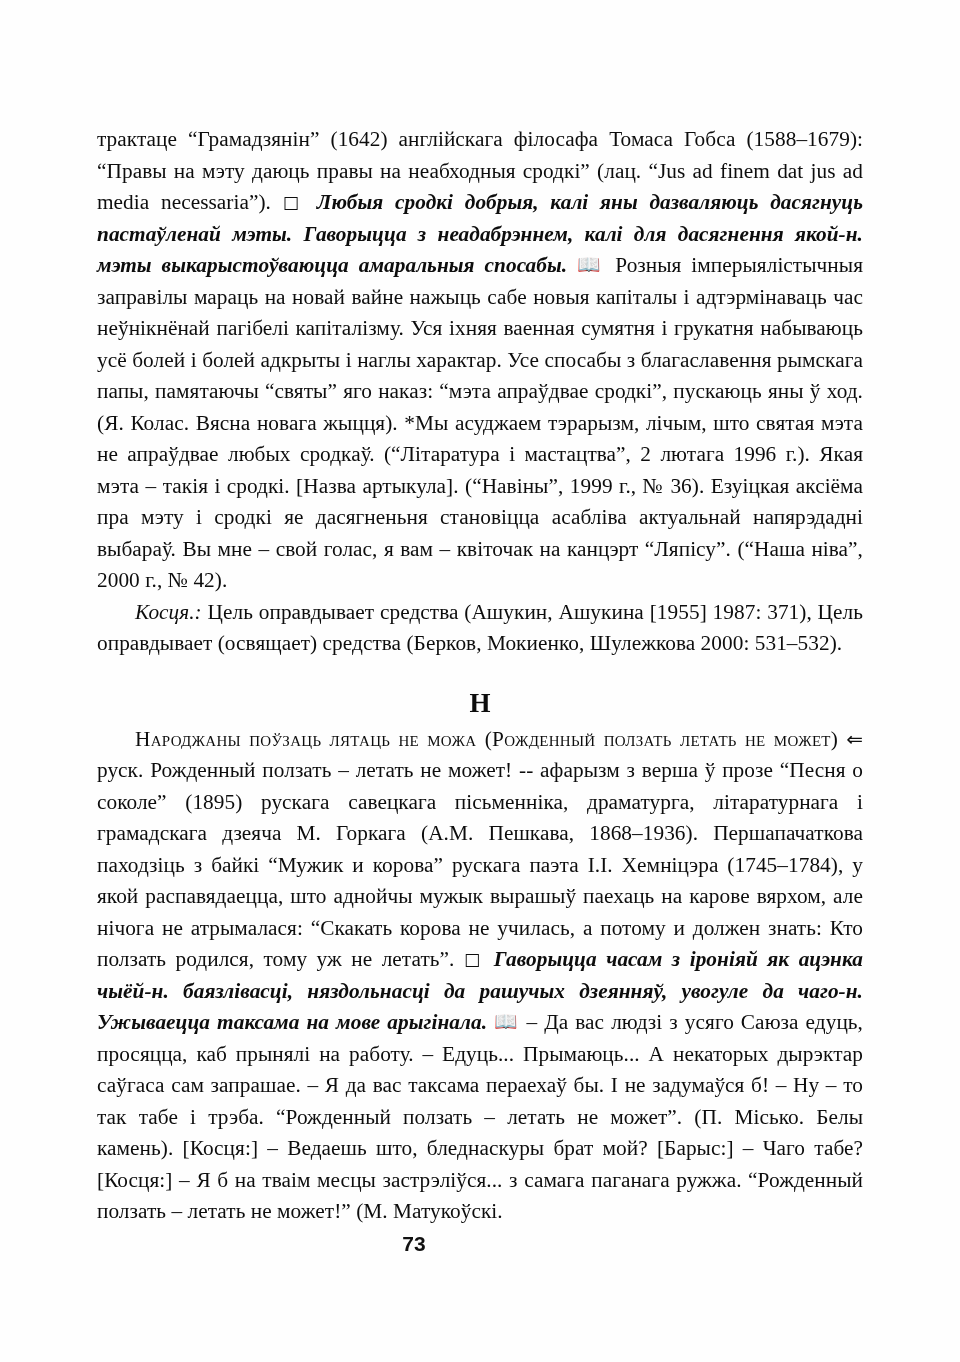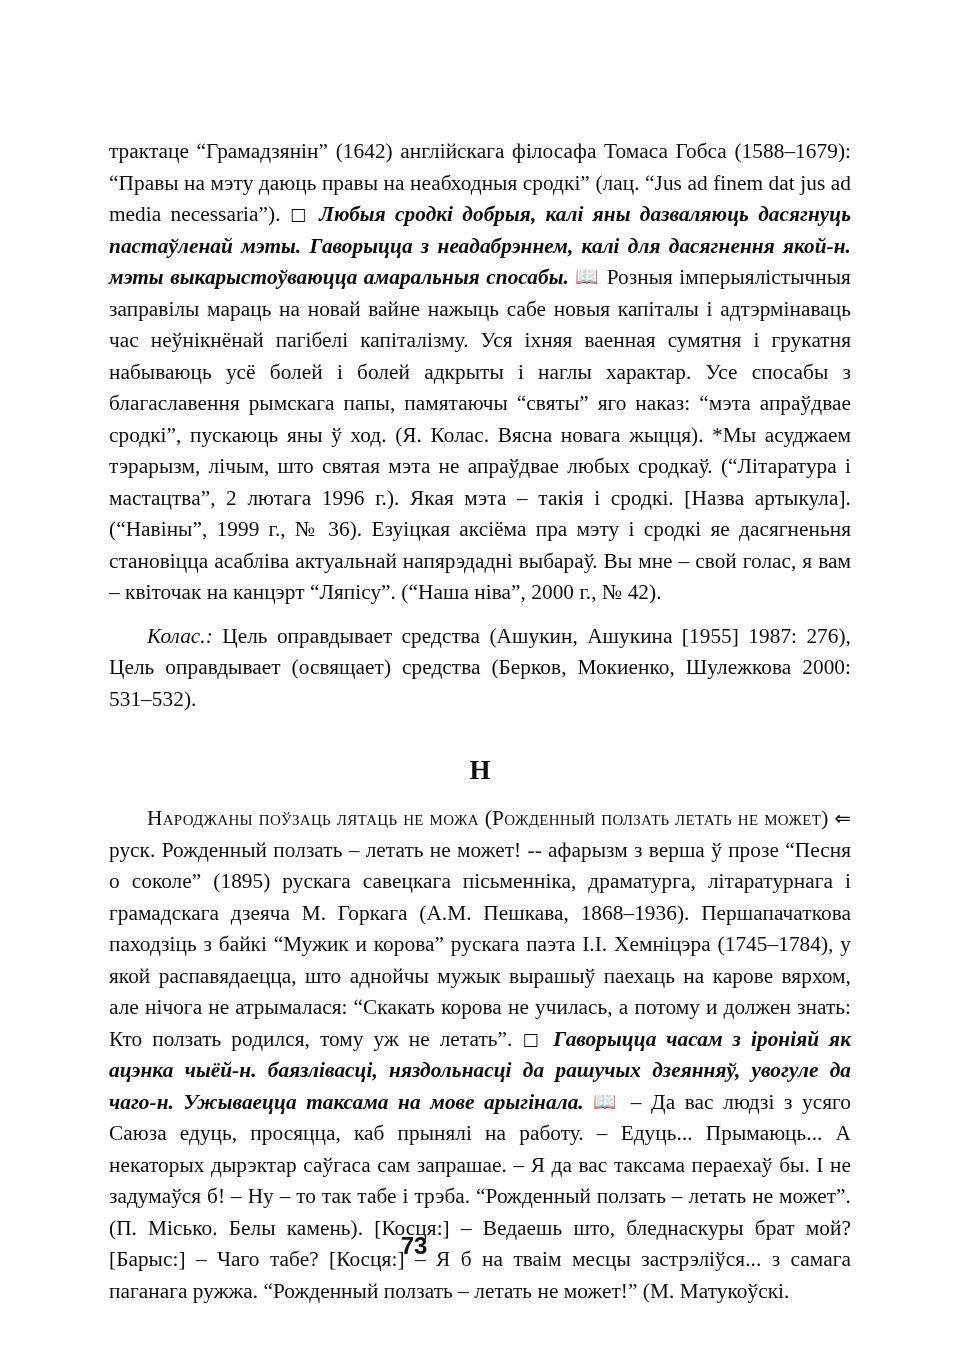--- a/index.html
+++ b/index.html
@@ -22,21 +22,21 @@
     height: 1362px;
     background: #fefefe;
   }
   .text-column {
     position: absolute;
     left: 97px;
     top: 124px;
     width: 766px;
   }
   p.para {
-    margin: 12px;
+    margin: 0;
     font-size: 21.3px;
     line-height: 31.5px;
     text-align: justify;
     text-justify: inter-word;
     hyphens: manual;
     letter-spacing: 0.05px;
   }
   p.para.indent {
     text-indent: 38px;
   }
@@ -84,36 +84,36 @@
   .block-letter {
     position: relative;
     height: 64px;
   }
   .page-number {
     position: absolute;
     left: 0;
     top: 1232px;
     width: 828px;
     text-align: center;
-    font-size: 24px;
+    font-size: 21px;
     font-family: "Liberation Sans", sans-serif;
     font-weight: bold;
     color: #111;
   }
 </style>
 </head>
 <body>
 
 <div class="page">
 
   <div class="text-column">
 
     <p class="para"><span>трактаце “Грамадзянін” (1642) англійскага філосафа Томаса Гобса (1588–1679): “Правы на мэту даюць правы на неабходныя сродкі” (лац. “Jus ad finem dat jus ad media necessaria”). </span><span class="glyph-square">□</span> <span class="bolditalic">Любыя сродкі добрыя, калі яны дазваляюць дасягнуць пастаўленай мэты. Гаворыцца з неадабрэннем, калі для дасягнення якой-н. мэты выкарыстоўваюцца амаральныя спосабы.</span> <span class="glyph-book">📖</span><span> Розныя імперыялістычныя заправілы мараць на новай вайне нажыць сабе новыя капіталы і адтэрмінаваць час неўнікнёнай пагібелі капіталізму. Уся іхняя ваенная сумятня і грукатня набываюць усё болей і болей адкрыты і наглы характар. Усе спосабы з благаславення рымскага папы, памятаючы “святы” яго наказ: “мэта апраўдвае сродкі”, пускаюць яны ў ход. (Я. Колас. Вясна новага жыцця). *Мы асуджаем тэрарызм, лічым, што святая мэта не апраўдвае любых сродкаў. (“Літаратура і мастацтва”, 2 лютага 1996 г.). Якая мэта – такія і сродкі. [Назва артыкула]. (“Навіны”, 1999 г., № 36). Езуіцкая аксіёма пра мэту і сродкі яе дасягненьня становіцца асабліва актуальнай напярэдадні выбараў. Вы мне – свой голас, я вам – квіточак на канцэрт “Ляпісу”. (“Наша ніва”, 2000 г., № 42).</span></p>
 
-    <p class="para indent"><span class="ital">Колас.:</span><span> Цель оправдывает средства (Ашукин, Ашукина [1955] 1987: 276), Цель оправдывает (освящает) средства (Берков, Мокиенко, Шулежкова 2000: 531–532).</span></p>
+    <p class="para indent"><span class="ital">Косця.:</span><span> Цель оправдывает средства (Ашукин, Ашукина [1955] 1987: 371), Цель оправдывает (освящает) средства (Берков, Мокиенко, Шулежкова 2000: 531–532).</span></p>
 
     <div class="block-letter">
       <div class="letter-heading" style="top:28px;">Н</div>
     </div>
 
     <p class="para indent"><span class="smallcaps-head">Народжаны поўзаць лятаць не можа (Рожденный ползать летать не может)</span> <span class="glyph-arrow">⇐</span><span> руск. Рожденный ползать – летать не может! -- афарызм з верша ў прозе “Песня о соколе” (1895) рускага савецкага пісьменніка, драматурга, літаратурнага і грамадскага дзеяча М. Горкага (А.М. Пешкава, 1868–1936). Першапачаткова паходзіць з байкі “Мужик и корова” рускага паэта І.І. Хемніцэра (1745–1784), у якой распавядаецца, што аднойчы мужык вырашыў паехаць на карове вярхом, але нічога не атрымалася: “Скакать корова не училась, а потому и должен знать: Кто ползать родился, тому уж не летать”. </span><span class="glyph-square">□</span> <span class="bolditalic">Гаворыцца часам з іроніяй як ацэнка чыёй-н. баязлівасці, няздольнасці да рашучых дзеянняў, увогуле да чаго-н. Ужываецца таксама на мове арыгінала.</span> <span class="glyph-book">📖</span><span> – Да вас людзі з усяго Саюза едуць, просяцца, каб прынялі на работу. – Едуць... Прымаюць... А некаторых дырэктар саўгаса сам запрашае. – Я да вас таксама пераехаў бы. І не задумаўся б! – Ну – то так табе і трэба. “Рожденный ползать – летать не может”. (П. Місько. Белы камень). [Косця:] – Ведаешь што, бледнаскуры брат мой? [Барыс:] – Чаго табе? [Косця:] – Я б на тваім месцы застрэліўся... з самага паганага ружжа. “Рожденный ползать – летать не может!” (М. Матукоўскі.</span></p>
 
   </div>
 
   <div class="page-number">73</div>

